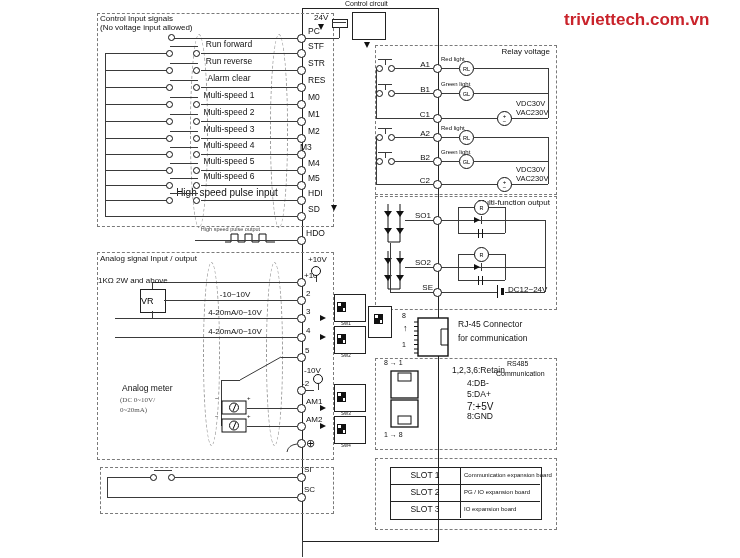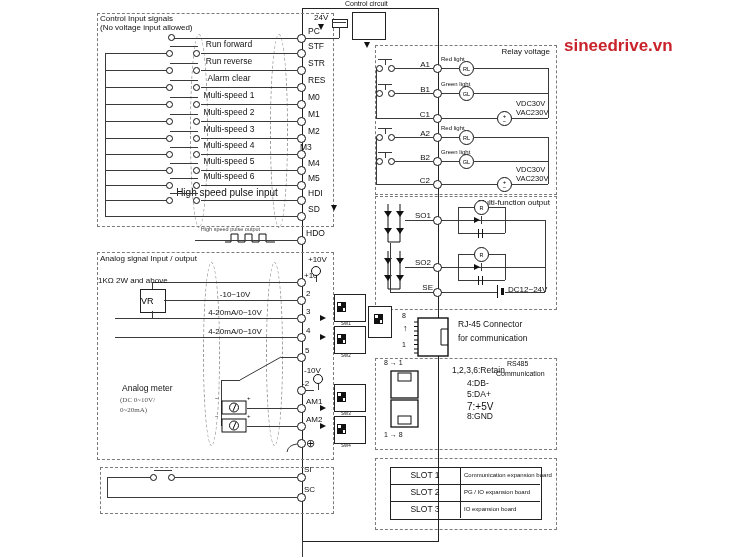--- a/index.html
+++ b/index.html
@@ -30,21 +30,21 @@
 </style>
 </head>
 <body>
 
 <div id="stage">
 
   <div class="sbx" style="left:302px;top:8px;width:135px;height:532px;background:transparent"></div>
   <div class="t" style="left:343px;top:0px;font-size:7px;background:#fff;padding:0 2px">Control circuit</div>
   <div class="v" style="left:302px;top:540px;height:17px"></div>
 
-  <div class="wm" style="left:564px;top:36px;font-size:17px;color:#c9232b">sineedrive.vn</div>
+  <div class="wm" style="left:564px;top:10px;font-size:17px;color:#c9232b">triviettech.com.vn</div>
 
   <div class="db" style="left:97px;top:13px;width:235px;height:212px"></div>
   <div class="t" style="left:100px;top:14px">Control Input signals</div>
   <div class="t" style="left:100px;top:23px">(No voltage input allowed)</div>
 
   <div class="shield" style="left:190px;top:34px;width:16px;height:192px"></div>
   <div class="shield" style="left:270px;top:34px;width:16px;height:192px"></div>
   <div class="shield" style="left:203px;top:262px;width:15px;height:182px"></div>
   <div class="shield" style="left:266px;top:262px;width:15px;height:182px"></div>
 

